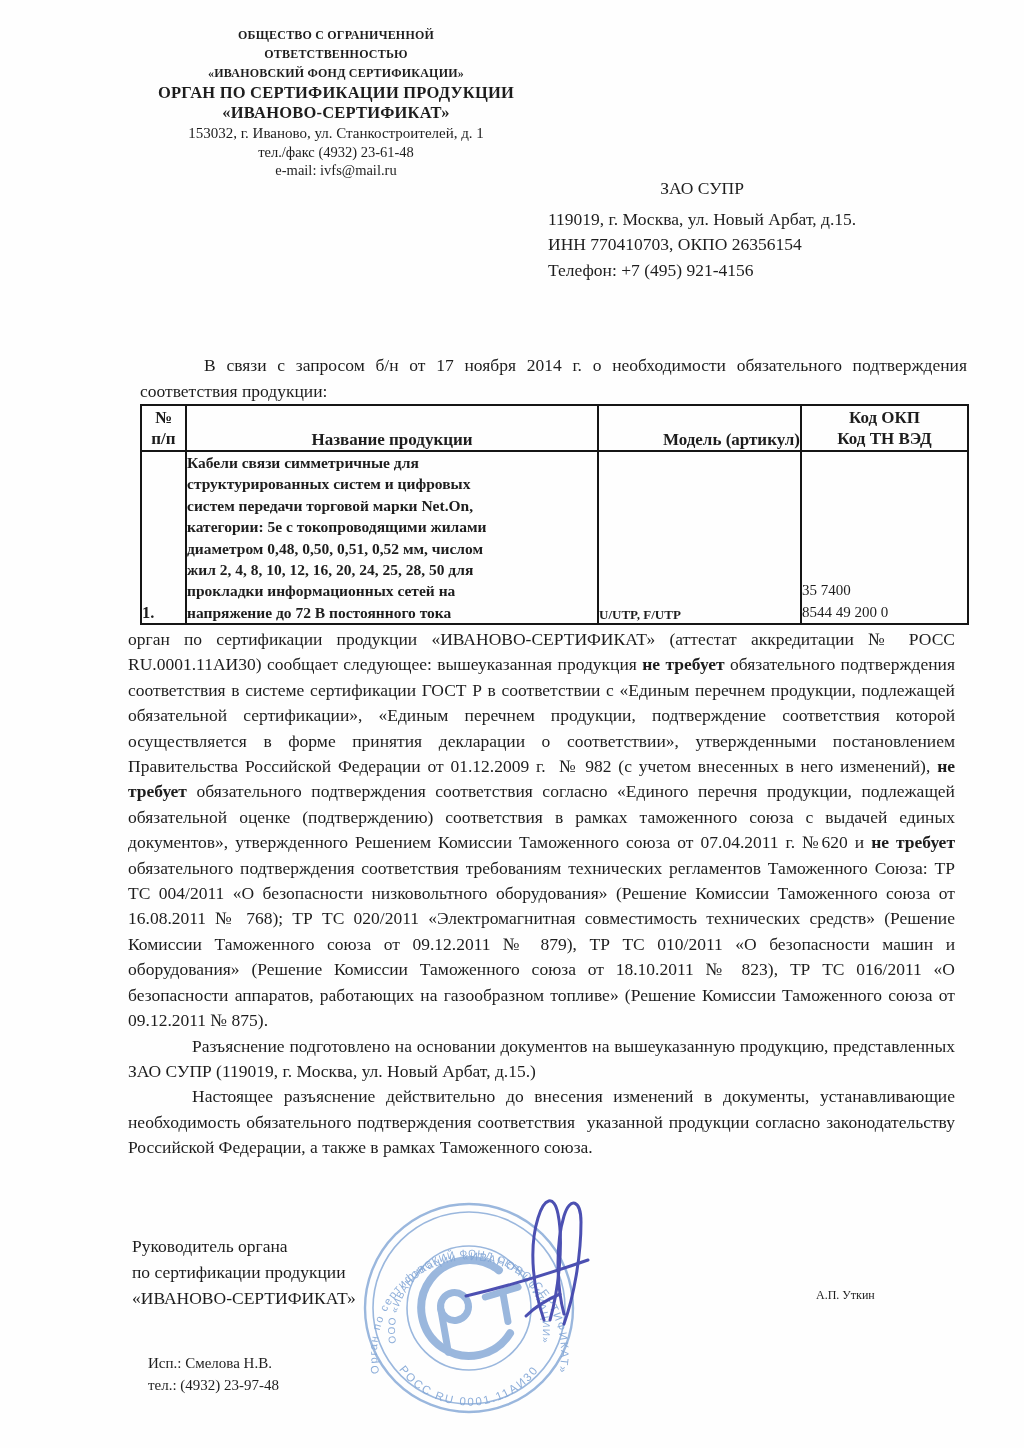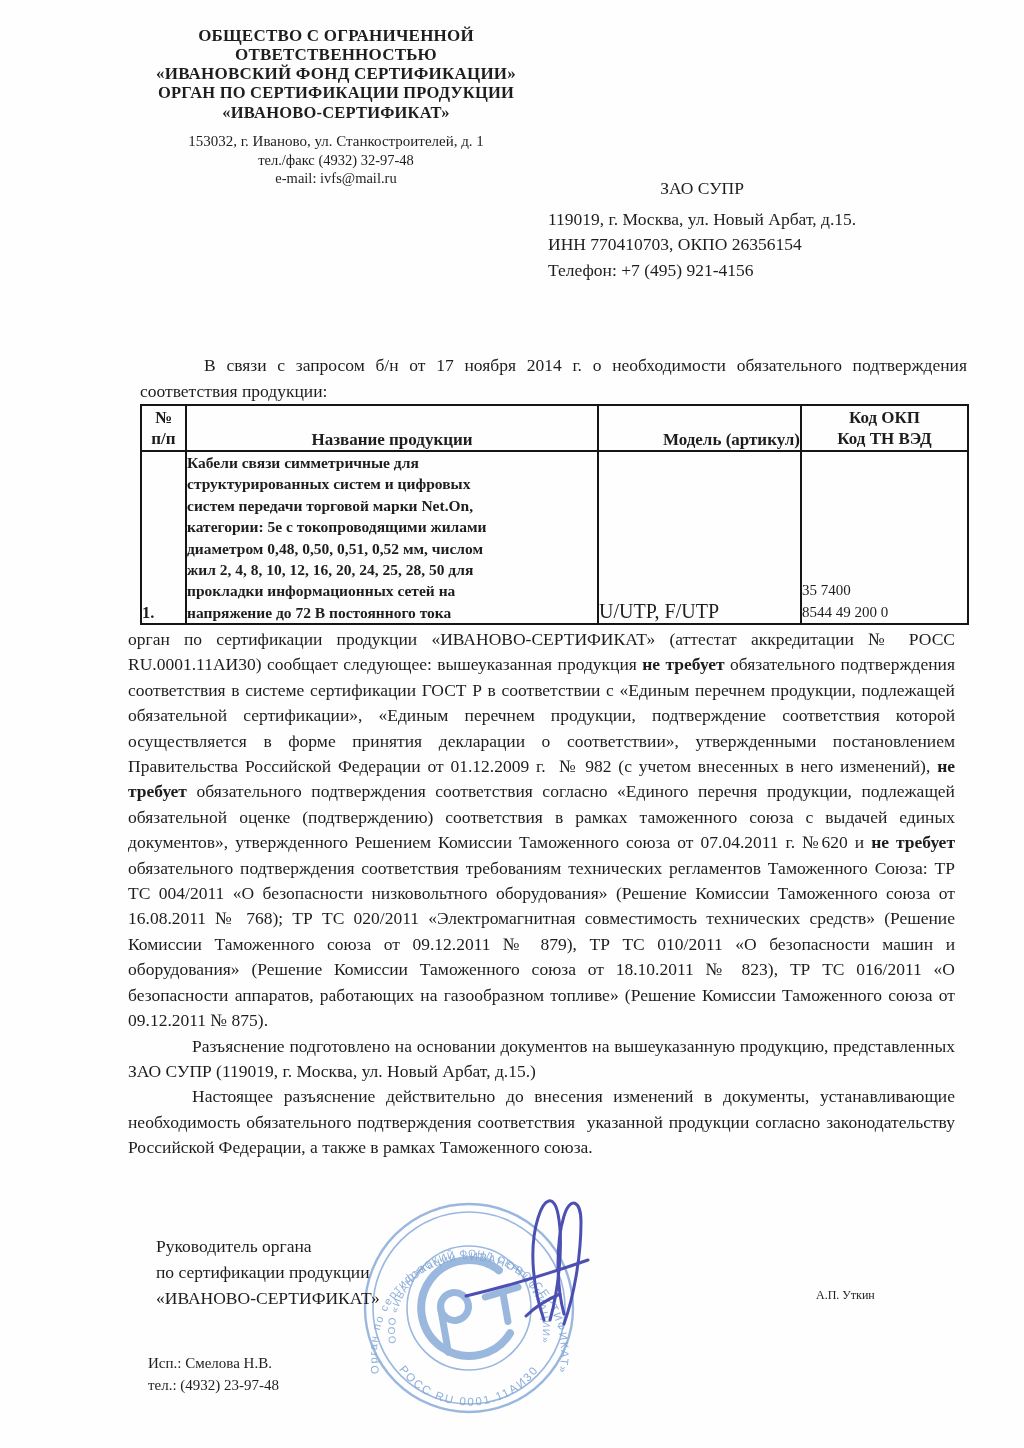--- a/index.html
+++ b/index.html
@@ -4,23 +4,23 @@
 <style>
   html,body{margin:0;padding:0;background:#e8e8e8;}
   .page{
     position:relative;width:1024px;height:1448px;margin:0 auto;
     background:#fefefe;color:#1d1d1d;
     font-family:"Liberation Serif","DejaVu Serif",serif;
     overflow:hidden;
   }
   
   .sender{position:absolute;left:118px;top:26px;width:436px;text-align:center;}
-  .sender .org{font-weight:bold;font-size:17px;line-height:19px;letter-spacing:.2px;}
+  .sender .org{font-weight:bold;font-size:12px;line-height:19px;letter-spacing:.2px;}
   .sender .org-big{font-weight:bold;font-size:16.5px;line-height:20px;letter-spacing:.2px;}
-  .sender .addr{font-size:15px;line-height:19px;margin-top:9px;}
+  .sender .addr{font-size:15px;line-height:19px;margin-top:1px;}
   .sender .small{font-size:14.5px;line-height:18px;}
   
   .recipient{position:absolute;left:548px;top:176px;font-size:17.5px;line-height:25.5px;}
   .recipient .rname{margin-bottom:5px;text-align:center;}
   
   .refline{position:absolute;left:148px;top:310px;font-size:17.5px;}
   
   .intro{position:absolute;left:140px;top:352px;width:827px;
     font-size:17.5px;line-height:26px;text-align:justify;text-indent:64px;}
   
@@ -28,50 +28,50 @@
   table.tbl{border-collapse:collapse;width:827px;table-layout:fixed;}
   table.tbl th,table.tbl td{border:2px solid #151515;padding:0;}
   table.tbl th{font-weight:bold;font-size:17px;line-height:21px;}
   .th-num{white-space:pre-line;text-align:center;vertical-align:middle;padding:1px 0 2px 0;}
   .th-name{text-align:center;vertical-align:bottom;padding-bottom:3px;}
   .th-model{text-align:right;vertical-align:bottom;padding-bottom:3px;}
   .th-code{white-space:pre-line;text-align:center;vertical-align:middle;}
   .td-num{vertical-align:bottom;text-align:left;font-weight:bold;font-size:16.5px;padding:0 0 5px 10px;}
   .td-name{vertical-align:top;font-weight:bold;font-size:15.5px;line-height:21.4px;
     white-space:pre-line;padding:4px 6px 4px 12px;margin-left:36px;}
-  .td-model{vertical-align:bottom;font-weight:normal;font-size:20px;padding:0 0 5px 10px;}
+  .td-model{vertical-align:bottom;font-weight:bold;font-size:13px;padding:0 0 5px 10px;}
   .td-code{vertical-align:bottom;font-weight:normal;font-size:15px;line-height:22px;
     white-space:pre-line;padding:0 0 4px 12px;}
   
   .bodytext{position:absolute;left:128px;top:627px;width:827px;
     font-size:17.5px;line-height:25.4px;text-align:justify;}
   .bodytext p{margin:0;}
   .bodytext p.ind{text-indent:64px;}
   
-  .sig-title{position:absolute;left:156px;top:1233px;font-size:17.5px;line-height:26px;}
+  .sig-title{position:absolute;left:132px;top:1233px;font-size:17.5px;line-height:26px;}
   .sig-name{position:absolute;left:816px;top:1288px;font-size:12px;}
   
   .footer{position:absolute;left:148px;top:1352px;font-size:15px;line-height:22px;}
   
   .stamp{position:absolute;left:348px;top:1192px;width:252px;height:242px;}
   .stamp svg{display:block;}
 </style>
 </head>
 <body>
 
 <div class="page">
 
   <div class="sender">
     <div class="org">ОБЩЕСТВО С ОГРАНИЧЕННОЙ</div>
     <div class="org">ОТВЕТСТВЕННОСТЬЮ</div>
     <div class="org">«ИВАНОВСКИЙ ФОНД СЕРТИФИКАЦИИ»</div>
     <div class="org-big">ОРГАН ПО СЕРТИФИКАЦИИ ПРОДУКЦИИ</div>
     <div class="org-big">«ИВАНОВО-СЕРТИФИКАТ»</div>
     <div class="addr">153032, г. Иваново, ул. Станкостроителей, д. 1</div>
-    <div class="small">тел./факс (4932) 32-97-48</div>
+    <div class="small">тел./факс (4932) 23-61-48</div>
     <div class="small">e-mail: ivfs@mail.ru</div>
   </div>
 
   <div class="recipient">
     <div class="rname">ЗАО СУПР</div>
     <div>119019, г. Москва, ул. Новый Арбат, д.15.</div>
     <div>ИНН 770410703, ОКПО 26356154</div>
     <div>Телефон: +7 (495) 921-4156</div>
   </div>
 

